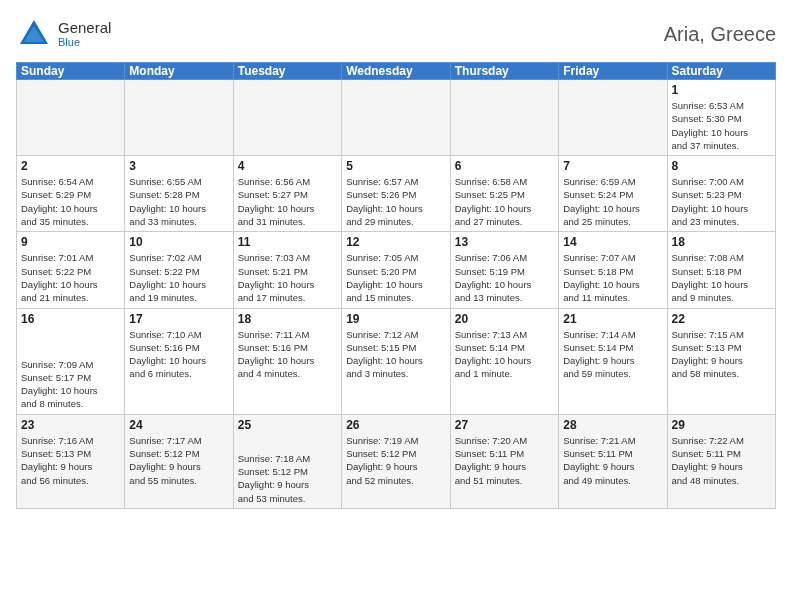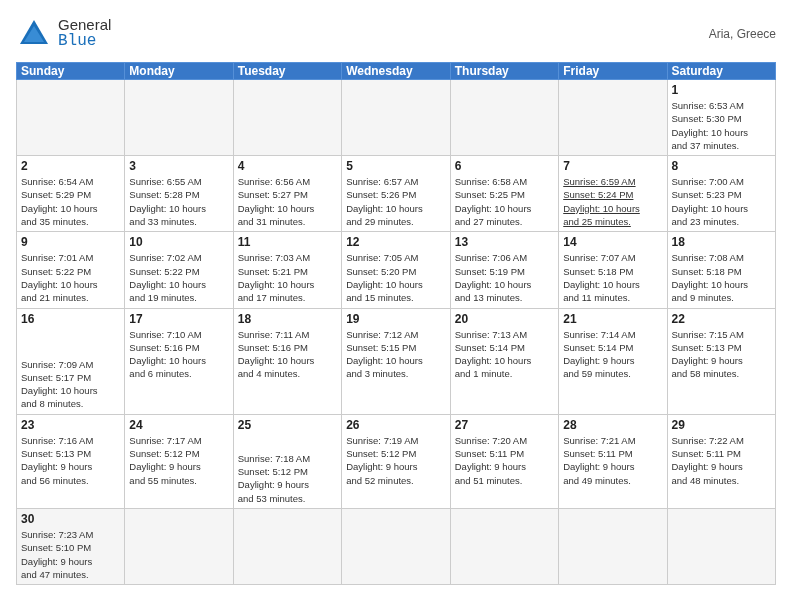--- a/index.html
+++ b/index.html
@@ -23,35 +23,35 @@
     }
     .logo-text {
       font-size: 18px;
       color: #333;
       line-height: 1.1;
     }
     .logo-text span {
       display: block;
     }
     .logo-text .general { font-size: 15px; }
-    .logo-text .blue { color: #1a6fba; font-size: 16px; font-family: Liberation Mono, monospace; }
+    .logo-text .blue { color: #1a6fba; font-size: 11px; }
     .logo-icon {
       width: 36px;
       height: 36px;
     }
     .title-block {
       text-align: right;
     }
     .month-title {
       font-size: 32px;
       font-weight: bold;
       color: #222;
     }
     .subtitle {
-      font-size: 12px;
+      font-size: 20px;
       color: #555;
     }
     .calendar {
       width: 100%;
       border-collapse: collapse;
       border: 1px solid #ccc;
     }
     .calendar th {
       background: #3878c8;
       color: #fff;
@@ -168,21 +168,21 @@
         </td>
         <td>
           <span class="day-number">6</span>
           <div class="day-info" style="white-space: pre-line;">Sunrise: 6:58 AM
 Sunset: 5:25 PM
 Daylight: 10 hours
 and 27 minutes.</div>
         </td>
         <td>
           <span class="day-number">7</span>
-          <div class="day-info" style="white-space: pre-line; text-decoration: underline;">Sunrise: 6:59 AM
+          <div class="day-info" style="white-space: pre-line;">Sunrise: 6:59 AM
 Sunset: 5:24 PM
 Daylight: 10 hours
 and 25 minutes.</div>
         </td>
         <td>
           <span class="day-number">8</span>
           <div class="day-info" style="white-space: pre-line;">Sunrise: 7:00 AM
 Sunset: 5:23 PM
 Daylight: 10 hours
 and 23 minutes.</div>
@@ -333,30 +333,15 @@
 Daylight: 9 hours
 and 49 minutes.</div>
         </td>
         <td>
           <span class="day-number">29</span>
           <div class="day-info" style="white-space: pre-line;">Sunrise: 7:22 AM
 Sunset: 5:11 PM
 Daylight: 9 hours
 and 48 minutes.</div>
         </td>
-      </tr>
-      <tr>
-        <td>
-          <span class="day-number">30</span>
-          <div class="day-info" style="white-space: pre-line;">Sunrise: 7:23 AM
-Sunset: 5:10 PM
-Daylight: 9 hours
-and 47 minutes.</div>
-        </td>
-        <td class="empty"></td>
-        <td class="empty"></td>
-        <td class="empty"></td>
-        <td class="empty"></td>
-        <td class="empty"></td>
-        <td class="empty"></td>
       </tr>
     </tbody>
 </table>
 
 </body></html>

